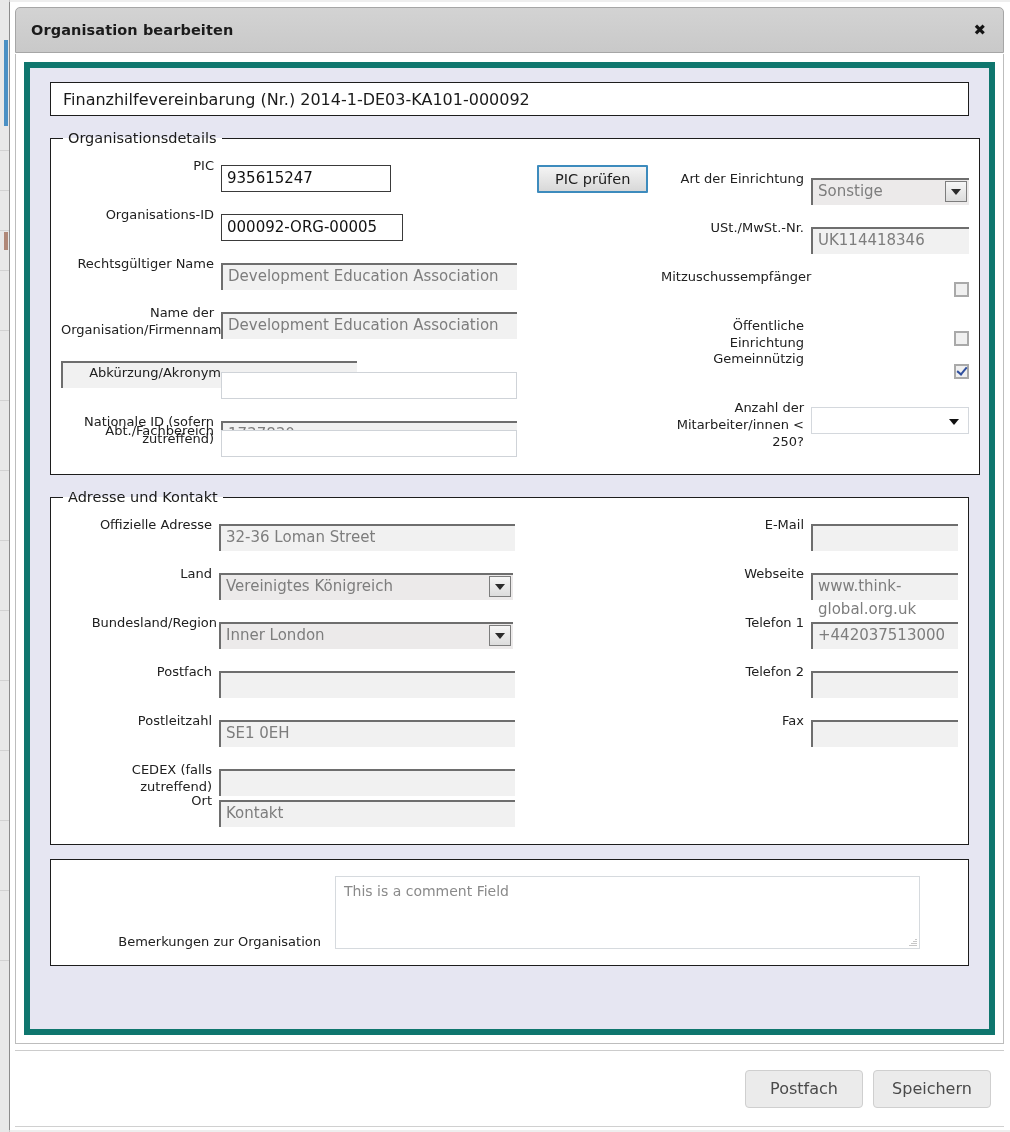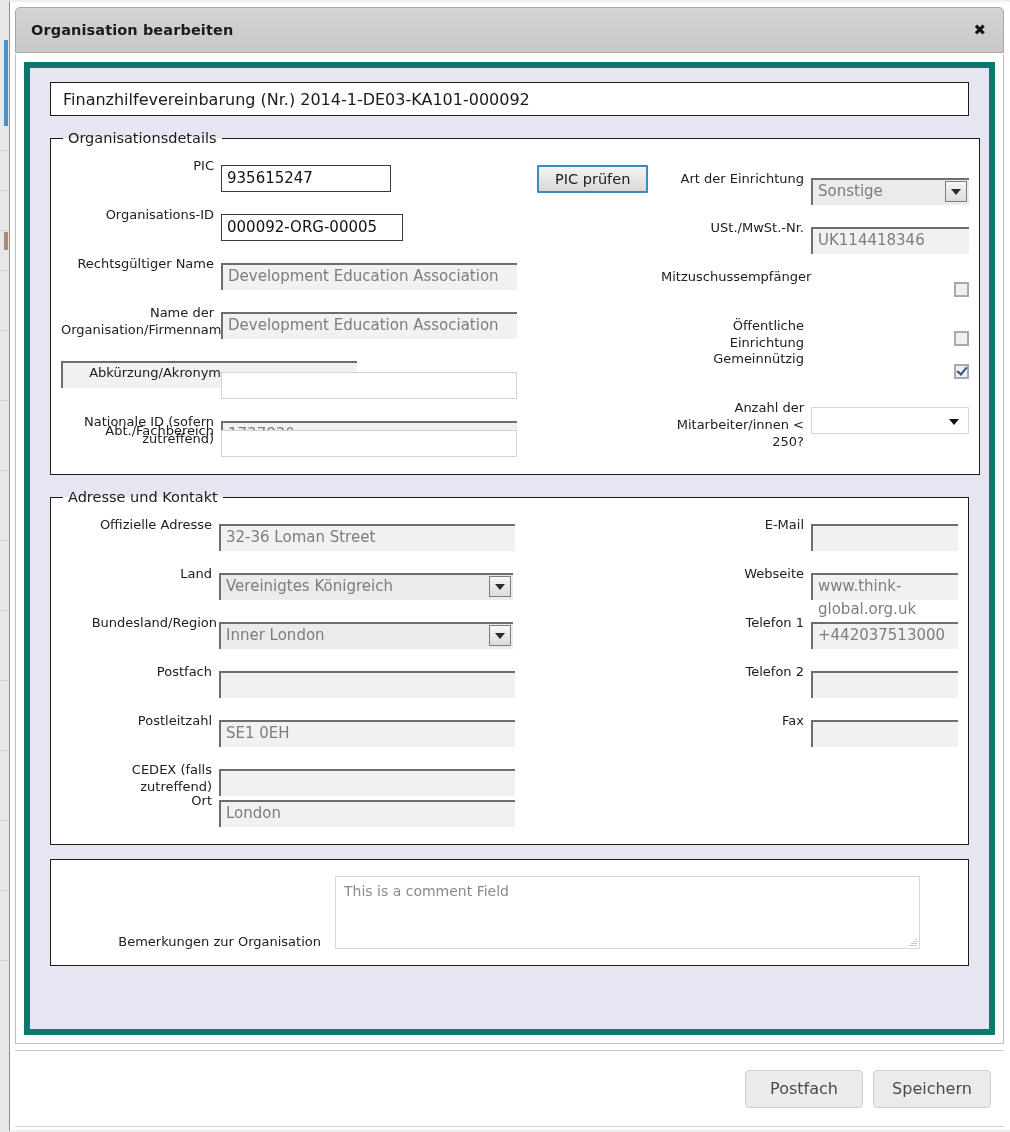--- a/index.html
+++ b/index.html
@@ -624,21 +624,21 @@
             <div class="row">
               <div class="lbl lbl-158">CEDEX (falls zutreffend)</div>
               <div class="ctl">
                 <div class="inp disabled w296"></div>
               </div>
             </div>
 
             <div class="row" style="margin-top:-18px">
               <div class="lbl lbl-158">Ort</div>
               <div class="ctl">
-                <div class="inp disabled w296">London</div>
+                <div class="inp disabled w296">Kontakt</div>
               </div>
             </div>
 
           </div>
 
           <div class="col-right">
 
             <div class="row" style="padding-left:134px">
               <div class="lbl lbl-150">E-Mail</div>
               <div class="ctl">

